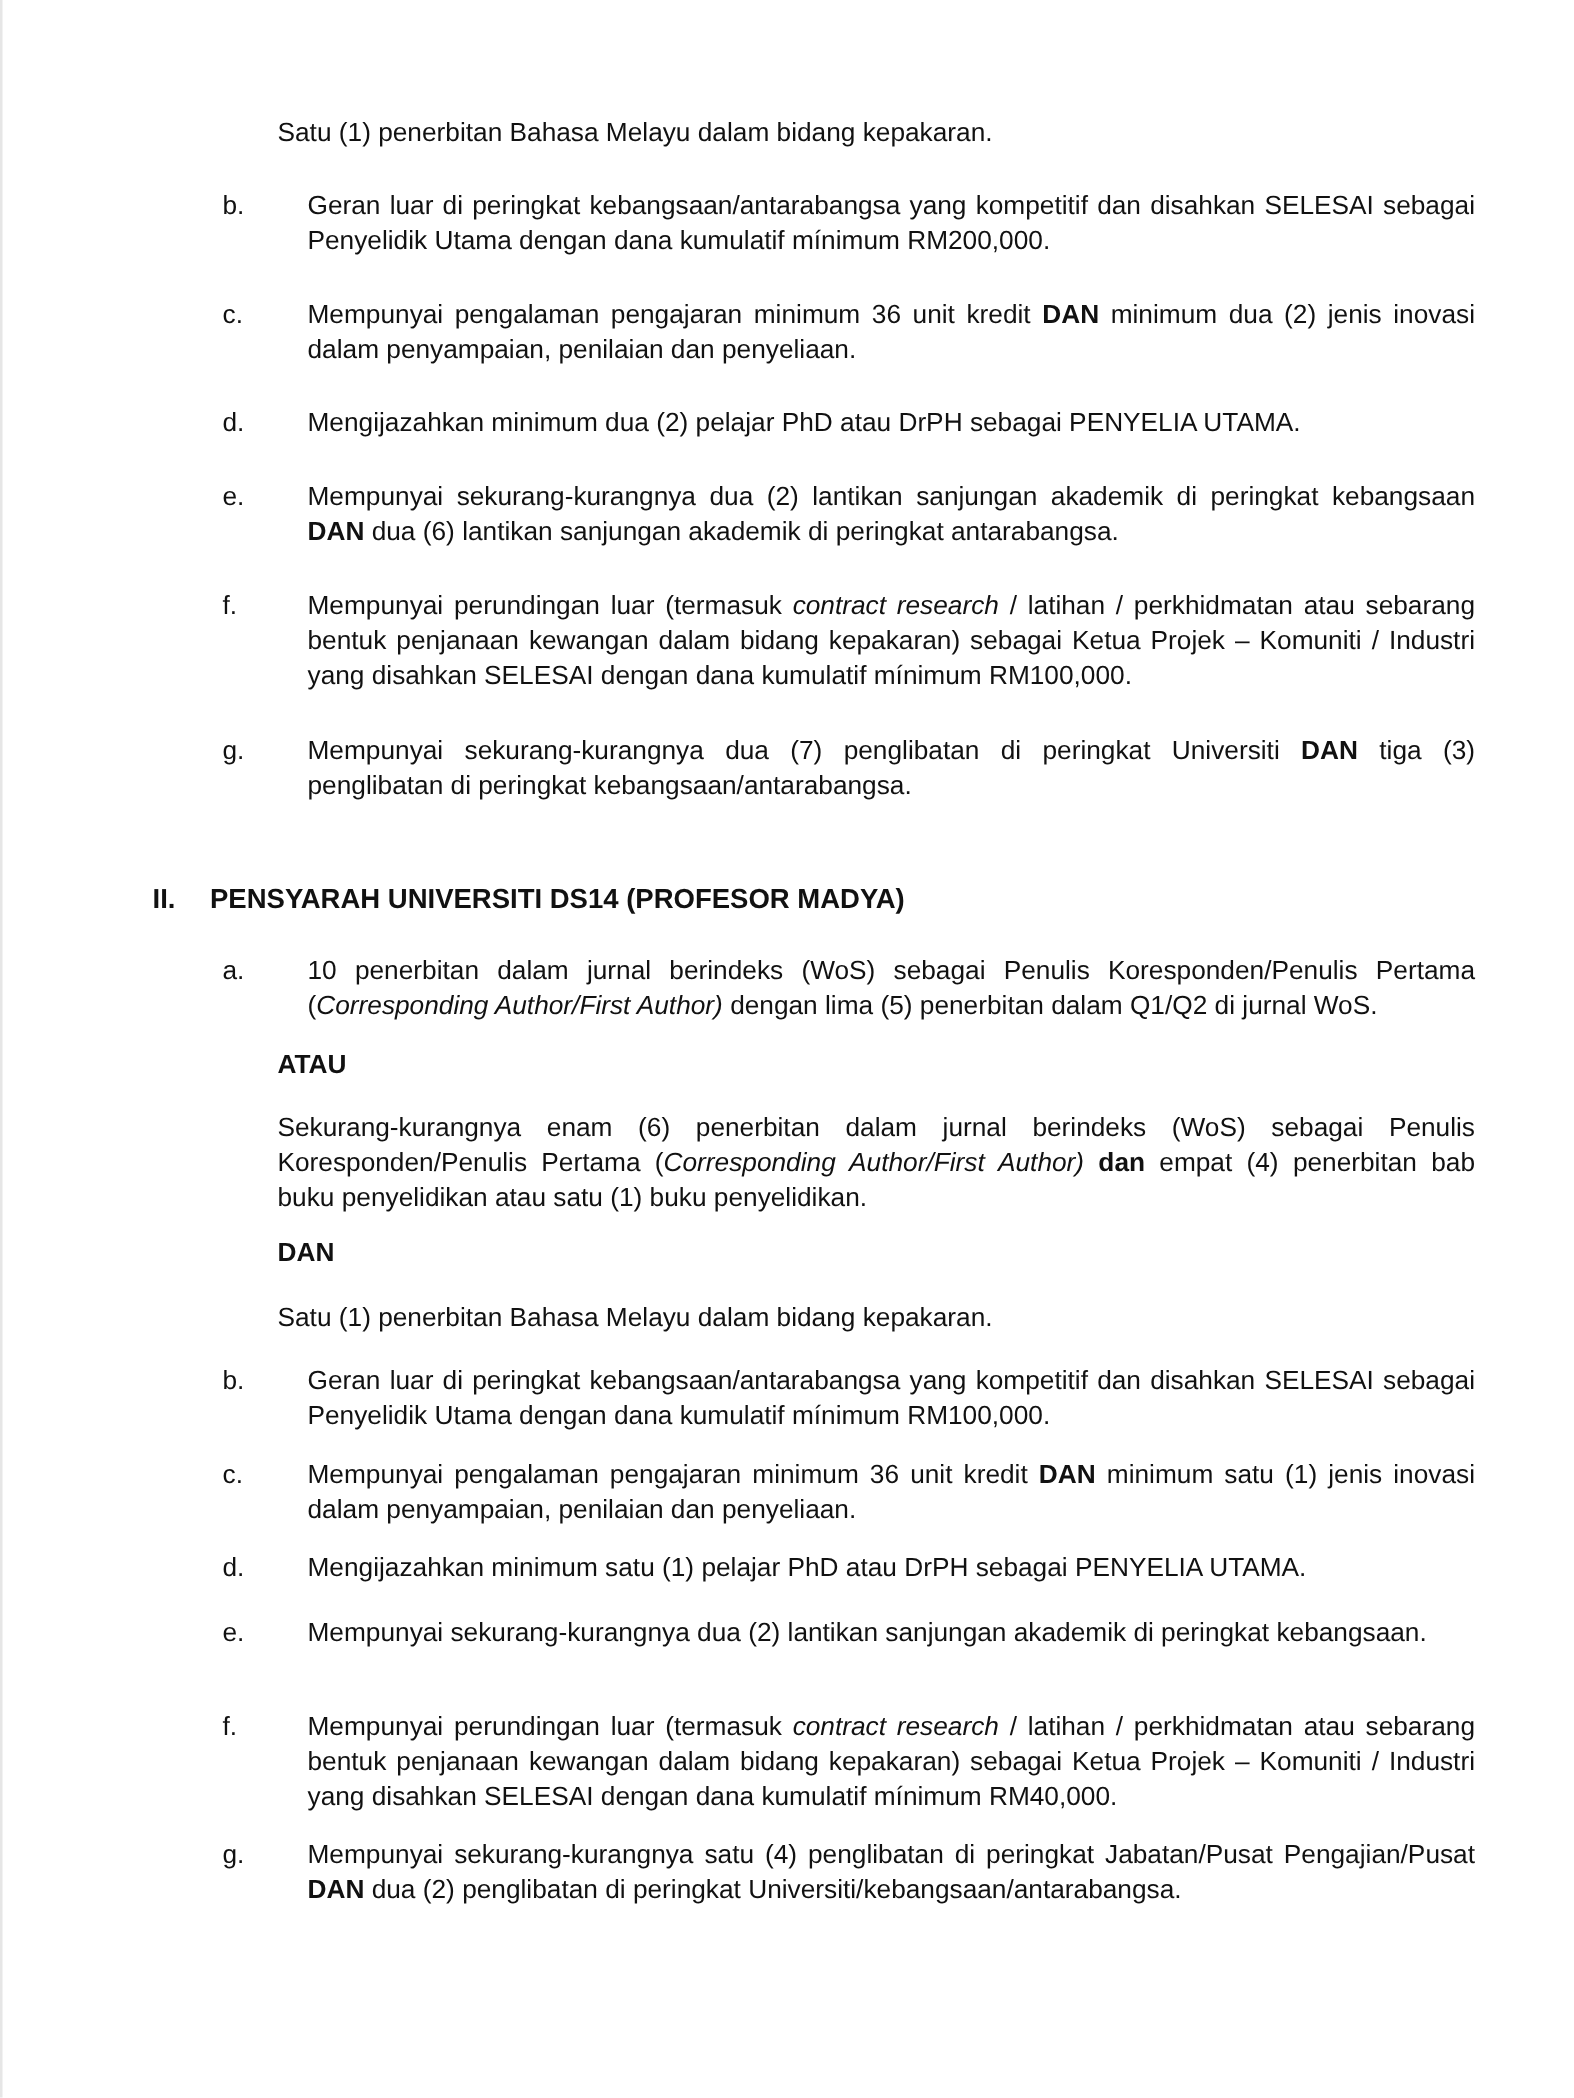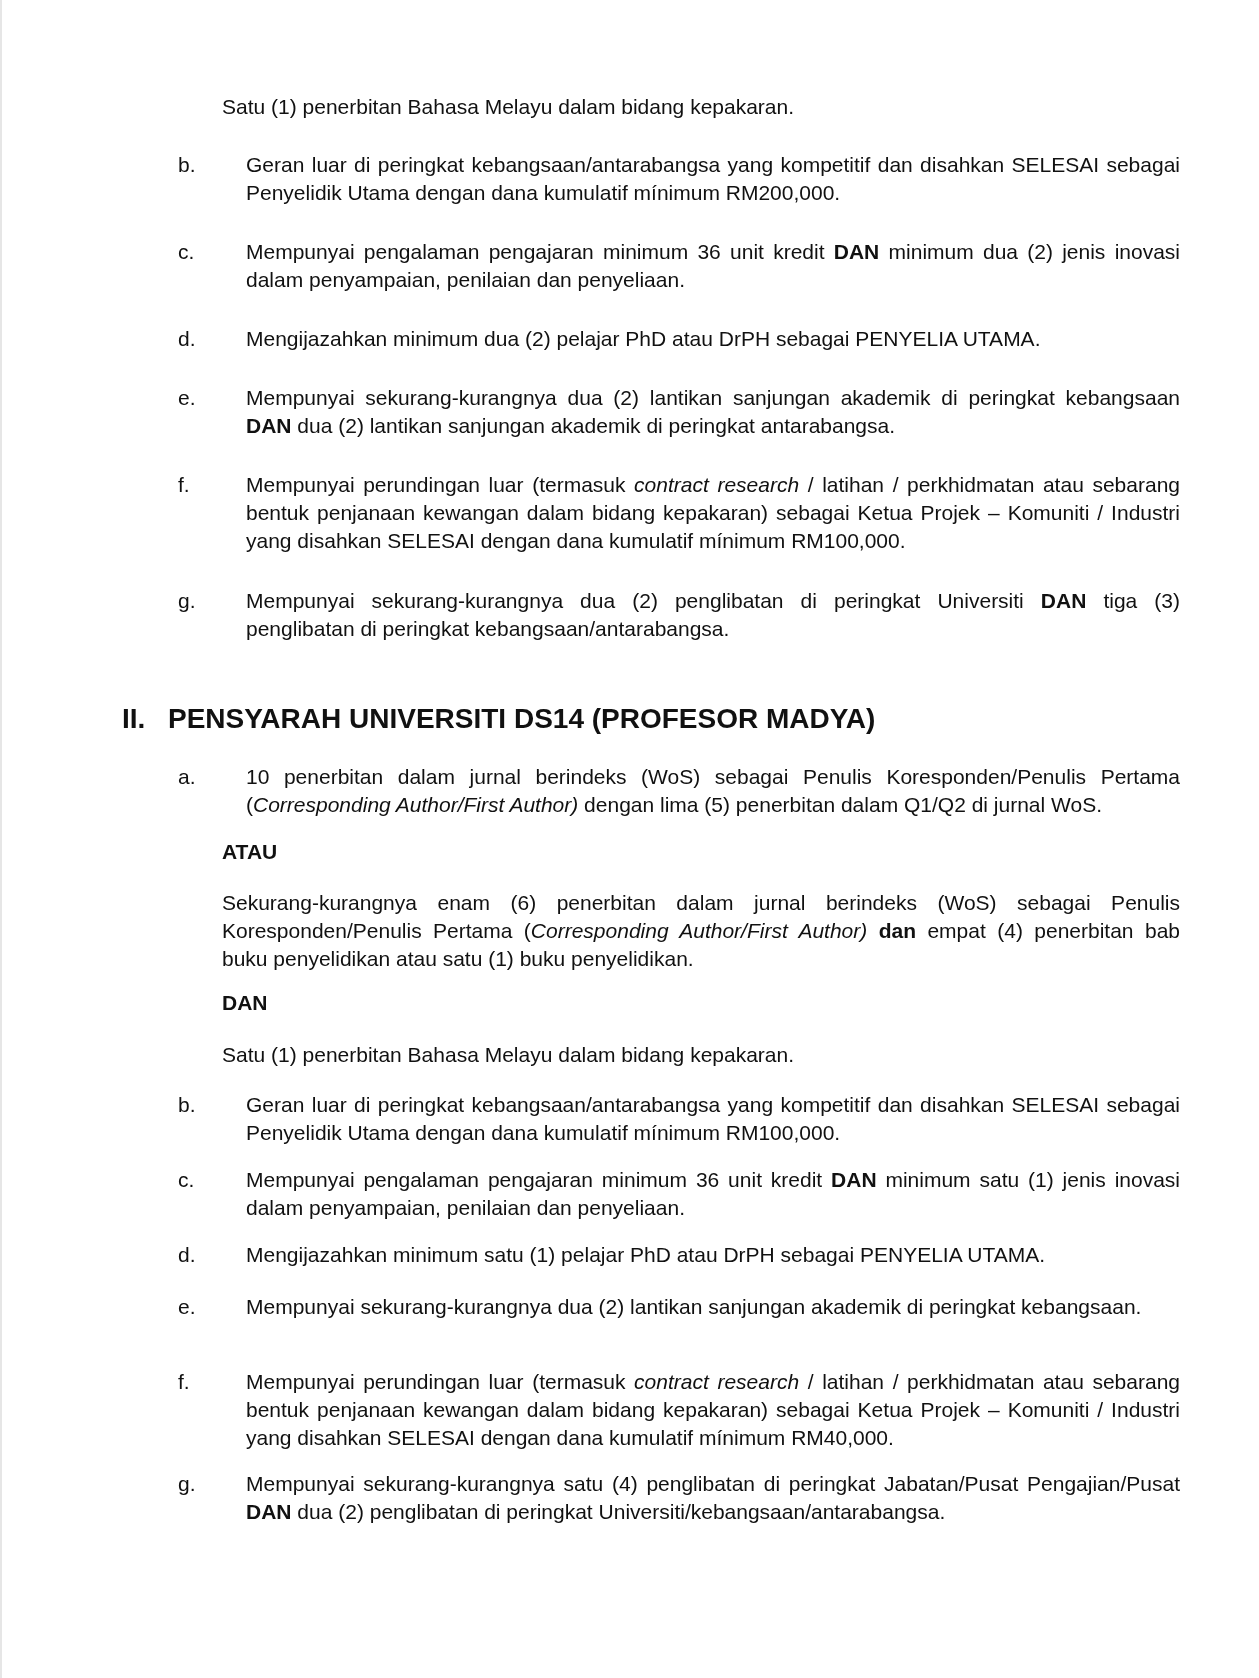--- a/index.html
+++ b/index.html
@@ -7,21 +7,21 @@
     width: 1259px; height: 1678px; position: relative; overflow: hidden;
     font-family: "Liberation Sans", sans-serif; color: #111;
     font-size: 21px; line-height: 28px;
   }
   .page { position: absolute; left: 0; top: 0; width: 1259px; height: 1369px; }
   .left-edge { position:absolute; left:0; top:0; width:2px; height:1678px; background:#e6e6e6; }
   .para { position: absolute; left: 222px; width: 958px; text-align: justify; }
   .item { position: absolute; left: 178px; width: 1002px; }
   .item .lbl { position: absolute; left: 0; top: 0; width: 40px; }
   .item .txt { margin-left: 68px; text-align: justify; }
-  .heading { position: absolute; left: 122px; font-weight: bold; font-size: 28px; }
+  .heading { position: absolute; left: 122px; font-weight: bold; font-size: 22px; }
   .heading .num { display:inline-block; width: 46px; }
   .bold-label { position: absolute; left: 222px; font-weight: bold; }
   b { font-weight: bold; }
   i { font-style: italic; }
 </style>
 </head>
 <body>
 
 <div class="page">
   <div class="left-edge"></div>
@@ -38,31 +38,31 @@
     <div class="txt"><span>Mempunyai pengalaman pengajaran minimum 36 unit kredit </span><b>DAN</b><span> minimum dua (2) jenis inovasi dalam penyampaian, penilaian dan penyeliaan.</span></div>
   </div>
 
   <div class="item" style="top:325px;">
     <span class="lbl">d.</span>
     <div class="txt">Mengijazahkan minimum dua (2) pelajar PhD atau DrPH sebagai PENYELIA UTAMA.</div>
   </div>
 
   <div class="item" style="top:384px;">
     <span class="lbl">e.</span>
-    <div class="txt"><span>Mempunyai sekurang-kurangnya dua (2) lantikan sanjungan akademik di peringkat kebangsaan </span><b>DAN</b><span> dua (2) lantikan sanjungan akademik di peringkat antarabangsa.</span></div>
+    <div class="txt"><span>Mempunyai sekurang-kurangnya dua (2) lantikan sanjungan akademik di peringkat kebangsaan </span><b>DAN</b><span> dua (6) lantikan sanjungan akademik di peringkat antarabangsa.</span></div>
   </div>
 
   <div class="item" style="top:471px;">
     <span class="lbl">f.</span>
     <div class="txt"><span>Mempunyai perundingan luar (termasuk </span><i>contract research</i><span> / latihan / perkhidmatan atau sebarang bentuk penjanaan kewangan dalam bidang kepakaran) sebagai Ketua Projek – Komuniti / Industri yang disahkan SELESAI dengan dana kumulatif mínimum RM100,000.</span></div>
   </div>
 
   <div class="item" style="top:587px;">
     <span class="lbl">g.</span>
-    <div class="txt"><span>Mempunyai sekurang-kurangnya dua (2) penglibatan di peringkat Universiti </span><b>DAN</b><span> tiga (3) penglibatan di peringkat kebangsaan/antarabangsa.</span></div>
+    <div class="txt"><span>Mempunyai sekurang-kurangnya dua (7) penglibatan di peringkat Universiti </span><b>DAN</b><span> tiga (3) penglibatan di peringkat kebangsaan/antarabangsa.</span></div>
   </div>
 
   <div class="heading" style="top:705px;">
     <span class="num">II.</span><span>PENSYARAH UNIVERSITI DS14 (PROFESOR MADYA)</span>
   </div>
 
   <div class="item" style="top:763px;">
     <span class="lbl">a.</span>
     <div class="txt"><span>10 penerbitan dalam jurnal berindeks (WoS) sebagai Penulis Koresponden/Penulis Pertama (</span><i>Corresponding Author/First Author)</i><span> dengan lima (5) penerbitan dalam Q1/Q2 di jurnal WoS.</span></div>
   </div>

